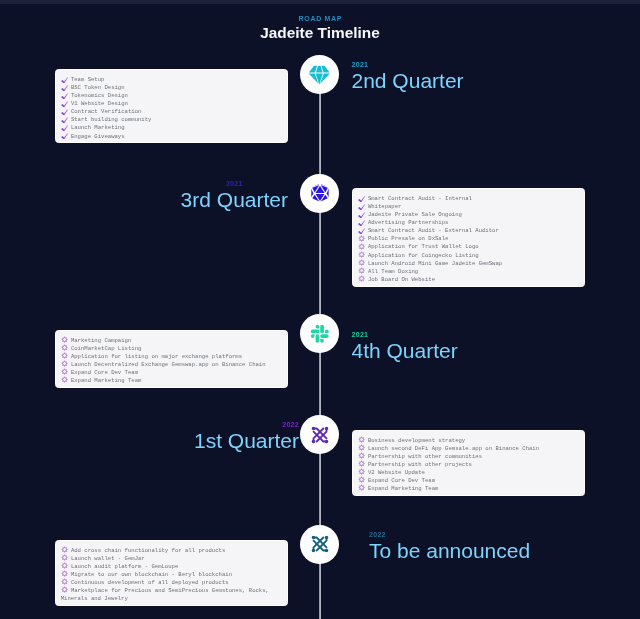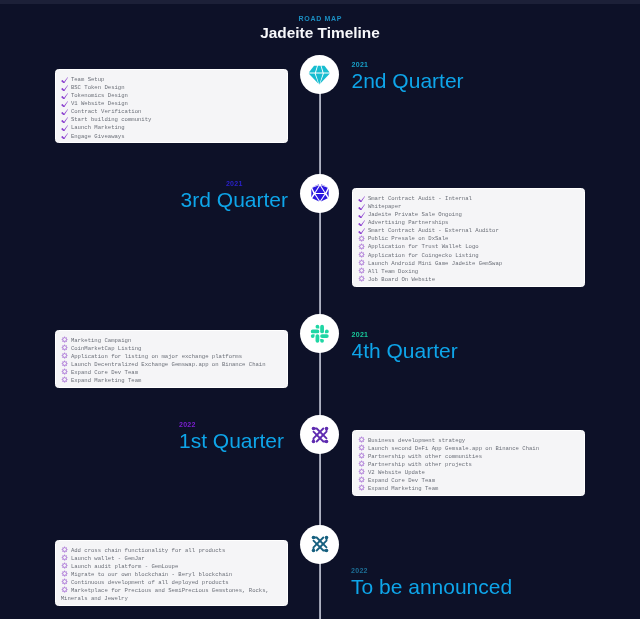--- a/index.html
+++ b/index.html
@@ -25,21 +25,21 @@
         border:1.4px solid #ffffff;
         box-sizing:border-box;padding:6.2px 5.2px 1.8px 5.2px;}
   .li{font-family:"Liberation Mono",monospace;
       font-size:5.6px;line-height:8.05px;color:#6b6f78;white-space:normal;}
   .li .ic{display:inline-block;width:10.2px;height:0;position:relative;vertical-align:baseline;}
   .li .ic svg{position:absolute;left:0;top:-5.6px;}
   .li .tx{}
 
   .qhead{position:absolute;}
   .qyear{font-size:7px;font-weight:bold;line-height:8px;letter-spacing:0.3px;}
-  .qname{color:#0ea5e9;font-size:21px;line-height:24px;white-space:nowrap;}
+  .qname{color:#7dd3fc;font-size:21px;line-height:24px;white-space:nowrap;}
 </style>
 </head>
 <body>
 
 <div id="page">
   <div class="topbar"></div>
   <div class="hdr">
     <div class="kicker">ROAD MAP</div>
     <div class="title">Jadeite Timeline</div>
   </div>
@@ -362,21 +362,21 @@
             <circle cx="19.1" cy="4.9" r="1.95" fill="#5e2bb0" stroke="none"></circle>
             <circle cx="4.9" cy="19.1" r="1.95" fill="#5e2bb0" stroke="none"></circle>
             <circle cx="19.1" cy="19.1" r="1.95" fill="#5e2bb0" stroke="none"></circle>
             <path d="M4.9 4.9 L8.4 4.9 L19.1 15.6"></path>
             <path d="M19.1 4.9 L19.1 8.4 L8.4 19.1"></path>
             <path d="M19.1 19.1 L15.6 19.1 L4.9 8.4"></path>
             <path d="M4.9 19.1 L4.9 15.6 L15.6 4.9"></path>
           </svg>
         </span>
       </div>
-      <div class="qhead" style="top: 421.2px; right: 356px; text-align: left;">
+      <div class="qhead" style="top: 421.2px; right: 341px; text-align: right;">
         <div class="qyear" style="color:#7b1fd0">2022</div>
         <div class="qname">1st Quarter</div>
       </div>
       <div class="card" style="top: 539.5px; left: 54.5px;">
         <div class="li"><span class="ic"><svg width="7.2" height="7.2" viewBox="0 0 24 24" fill="#b07fd8">
               <path fill-rule="evenodd" d="M12 4.7a7.3 7.3 0 1 0 0 14.6 7.3 7.3 0 0 0 0-14.6zm0 2.3a5 5 0 1 1 0 10 5 5 0 0 1 0-10z"></path>
               <circle cx="19.80" cy="12.00" r="2.3"></circle>
               <circle cx="17.52" cy="17.52" r="2.3"></circle>
               <circle cx="12.00" cy="19.80" r="2.3"></circle>
               <circle cx="6.48" cy="17.52" r="2.3"></circle>
@@ -448,18 +448,18 @@
             <circle cx="19.1" cy="4.9" r="1.95" fill="#16607f" stroke="none"></circle>
             <circle cx="4.9" cy="19.1" r="1.95" fill="#16607f" stroke="none"></circle>
             <circle cx="19.1" cy="19.1" r="1.95" fill="#16607f" stroke="none"></circle>
             <path d="M4.9 4.9 L8.4 4.9 L19.1 15.6"></path>
             <path d="M19.1 4.9 L19.1 8.4 L8.4 19.1"></path>
             <path d="M19.1 19.1 L15.6 19.1 L4.9 8.4"></path>
             <path d="M4.9 19.1 L4.9 15.6 L15.6 4.9"></path>
           </svg>
         </span>
       </div>
-      <div class="qhead" style="top: 530.9px; left: 351px; text-align: left; margin-top: 36px;">
+      <div class="qhead" style="top: 530.9px; left: 369px; text-align: left;">
         <div class="qyear" style="color:#1d6f96">2022</div>
         <div class="qname">To be announced</div>
       </div>
     </div>
 </div>
 
 </body></html>

